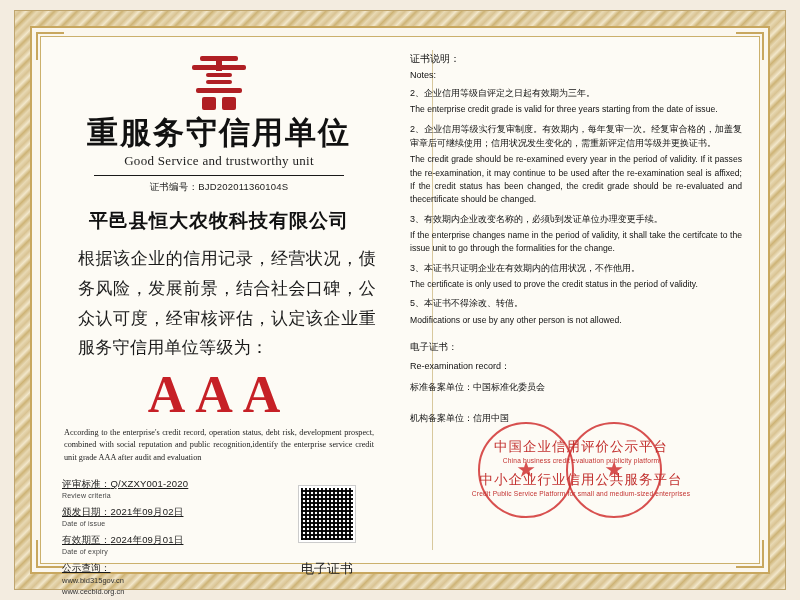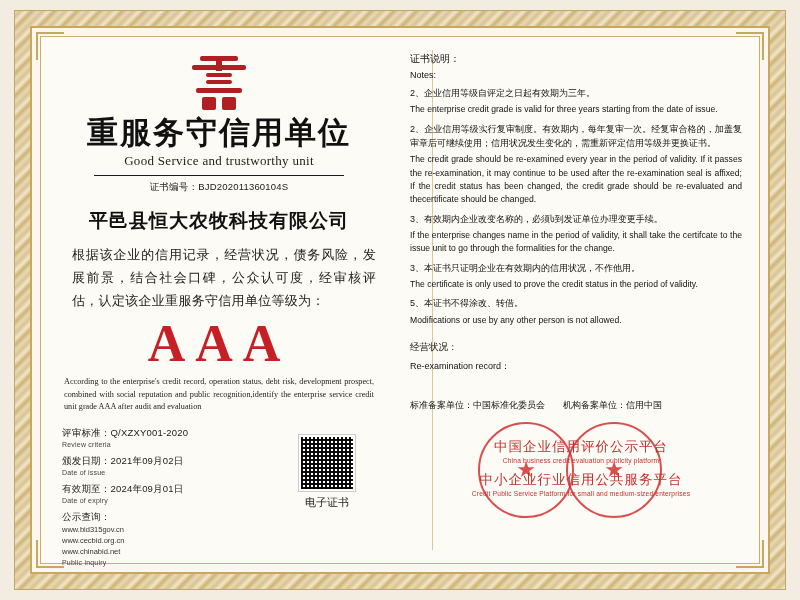--- a/index.html
+++ b/index.html
@@ -102,25 +102,25 @@
   }
   .company {
     font-family: "Liberation Serif", serif;
     font-weight: bold;
     font-size: 19px;
     color: #111;
     margin-top: 14px;
     letter-spacing: 1px;
   }
   .body-cn {
-    font-size: 13px;
+    font-size: 17px;
     color: #1b1b1b;
     line-height: 1.75;
     text-align: justify;
-    margin: 10px 6px 0 16px;
+    margin: 10px 6px 0 22px;
     letter-spacing: .3px;
   }
   .grade {
     font-family: "Liberation Serif", serif;
     font-weight: bold;
     font-size: 52px;
     color: #c62026;
     letter-spacing: 10px;
     margin: 6px 0 2px 0;
     line-height: 1;
@@ -139,20 +139,21 @@
     padding-left: 6px;
     position: relative;
   }
   .meta-row {
     margin-bottom: 7px;
   }
   .meta-cn {
     font-size: 9.5px;
     color: #1a1a1a;
     letter-spacing: .2px;
+    text-decoration: underline;
   }
   .meta-en {
     font-size: 7px;
     color: #444;
     letter-spacing: .2px;
     margin-top: 1px;
   }
   .meta-links {
     font-size: 7.5px;
     color: #333;
@@ -171,23 +172,23 @@
     height: 52px;
     margin: 0 auto;
     background:
       repeating-linear-gradient(90deg, #111 0 2px, #fff 2px 4px),
       repeating-linear-gradient(0deg, #111 0 2px, #fff 2px 4px);
     background-blend-mode: multiply;
     border: 2px solid #fff;
     outline: 1px solid #ccc;
   }
   .qr-label {
-    font-size: 11px;
+    font-size: 13px;
     color: #222;
-    margin-top: 4px;
+    margin-top: 18px;
   }
 
   
   .right {
     flex: 1;
     padding: 16px 18px 0 18px;
     box-sizing: border-box;
     position: relative;
   }
   .notes-title-cn {
@@ -215,25 +216,26 @@
     text-align: justify;
     font-family: "Liberation Sans", sans-serif;
   }
   .reexam {
     margin-top: 14px;
   }
   .reexam-cn { font-size: 9.5px; color:#111; }
   .reexam-en { font-size: 9px; color:#111; margin-top: 6px; }
 
   .filing {
-    margin-top: 26px;
+    margin-top: 8px;
     display: flex;
     gap: 18px;
     font-size: 9px;
     color: #111;
+    flex-direction: column;
   }
 
   .seals {
     position: absolute;
     right: 14px;
     bottom: 34px;
     width: 330px;
     height: 110px;
   }
   .seal {
@@ -385,21 +387,21 @@
       <div>
         <div class="note-cn">3、本证书只证明企业在有效期内的信用状况，不作他用。</div>
         <div class="note-en">The certificate is only used to prove the credit status in the period of validity.</div>
       </div>
       <div>
         <div class="note-cn">5、本证书不得涂改、转借。</div>
         <div class="note-en">Modifications or use by any other person is not allowed.</div>
       </div>
 
       <div class="reexam">
-        <div class="reexam-cn">经营状况：</div>
+        <div class="reexam-cn">电子证书：</div>
         <div class="reexam-en">Re-examination record：</div>
       </div>
 
       <div class="filing">
         <div>
           <span>标准备案单位：</span><span>中国标准化委员会</span>
         </div>
         <div>
           <span>机构备案单位：</span><span>信用中国</span>
         </div>

